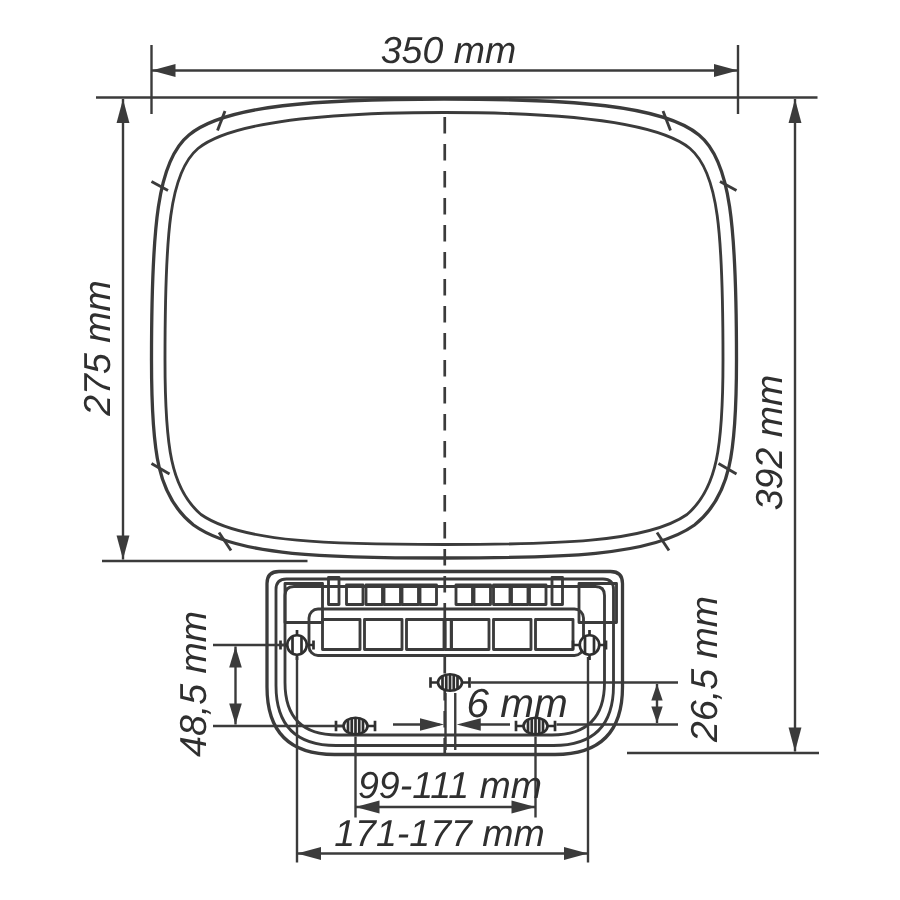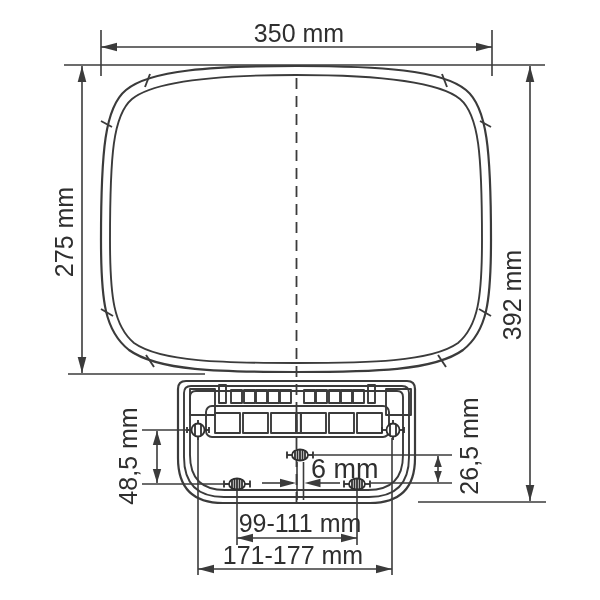--- a/index.html
+++ b/index.html
@@ -1,16 +1,16 @@
 <!DOCTYPE html>
 <html><head>
 <meta charset="utf-8">
 <style>
   html,body{margin:0;padding:0;background:#ffffff;}
-  .stage{width:600px;height:600px;position:relative;background:#ffffff;overflow:hidden;}
+  .stage{width:600px;height:600px;position:relative;background:#ffffff;overflow:hidden;font-style:italic;}
   svg{display:block;}
   text{font-family:"Liberation Sans","DejaVu Sans",sans-serif;fill:#2f2f2f;}
   .dim-label{font-size:25px;}
   .dim-label-big{font-size:27px;}
   .obj{stroke:#3b3b3b;fill:none;stroke-width:2.2;stroke-linejoin:round;stroke-linecap:round;}
   .obj-thin{stroke:#3b3b3b;fill:none;stroke-width:1.9;stroke-linejoin:round;}
   .dim{stroke:#3b3b3b;fill:none;stroke-width:1.6;}
   .cl{stroke:#3b3b3b;fill:none;stroke-width:1.8;stroke-dasharray:11 7;}
   .ah{fill:#3b3b3b;stroke:none;}
   .screw{stroke:#2f2f2f;fill:none;stroke-width:1.8;}

